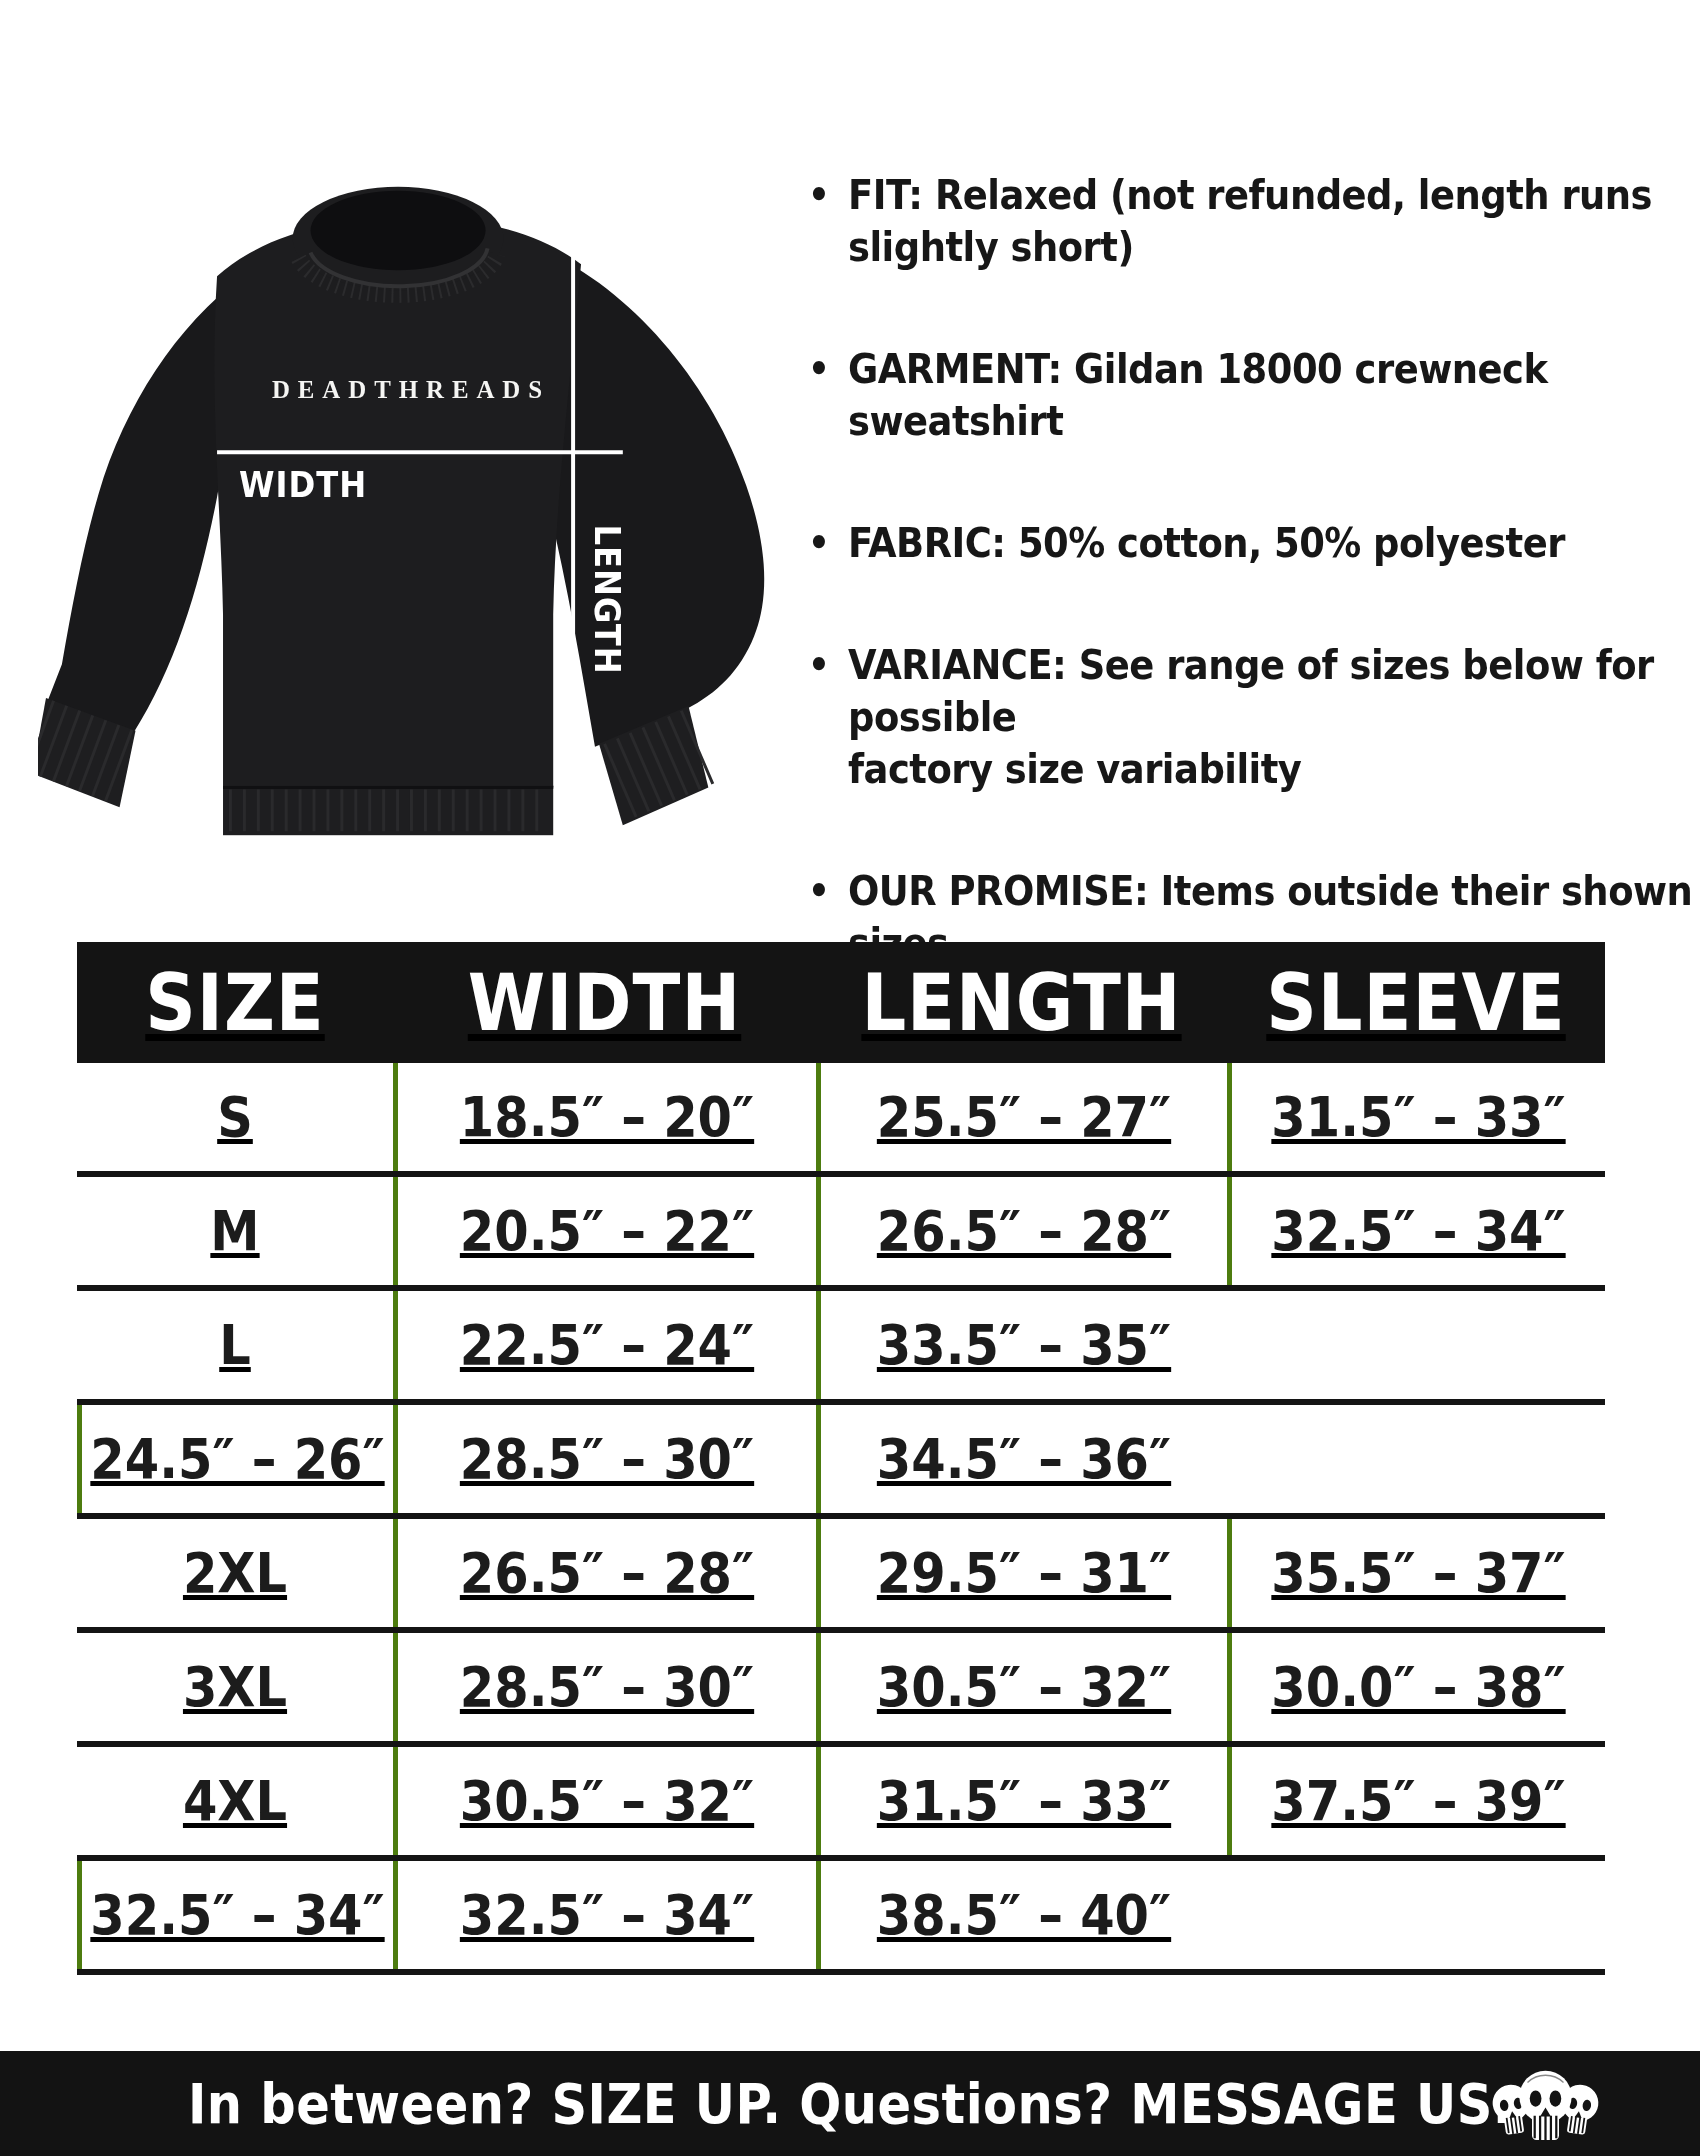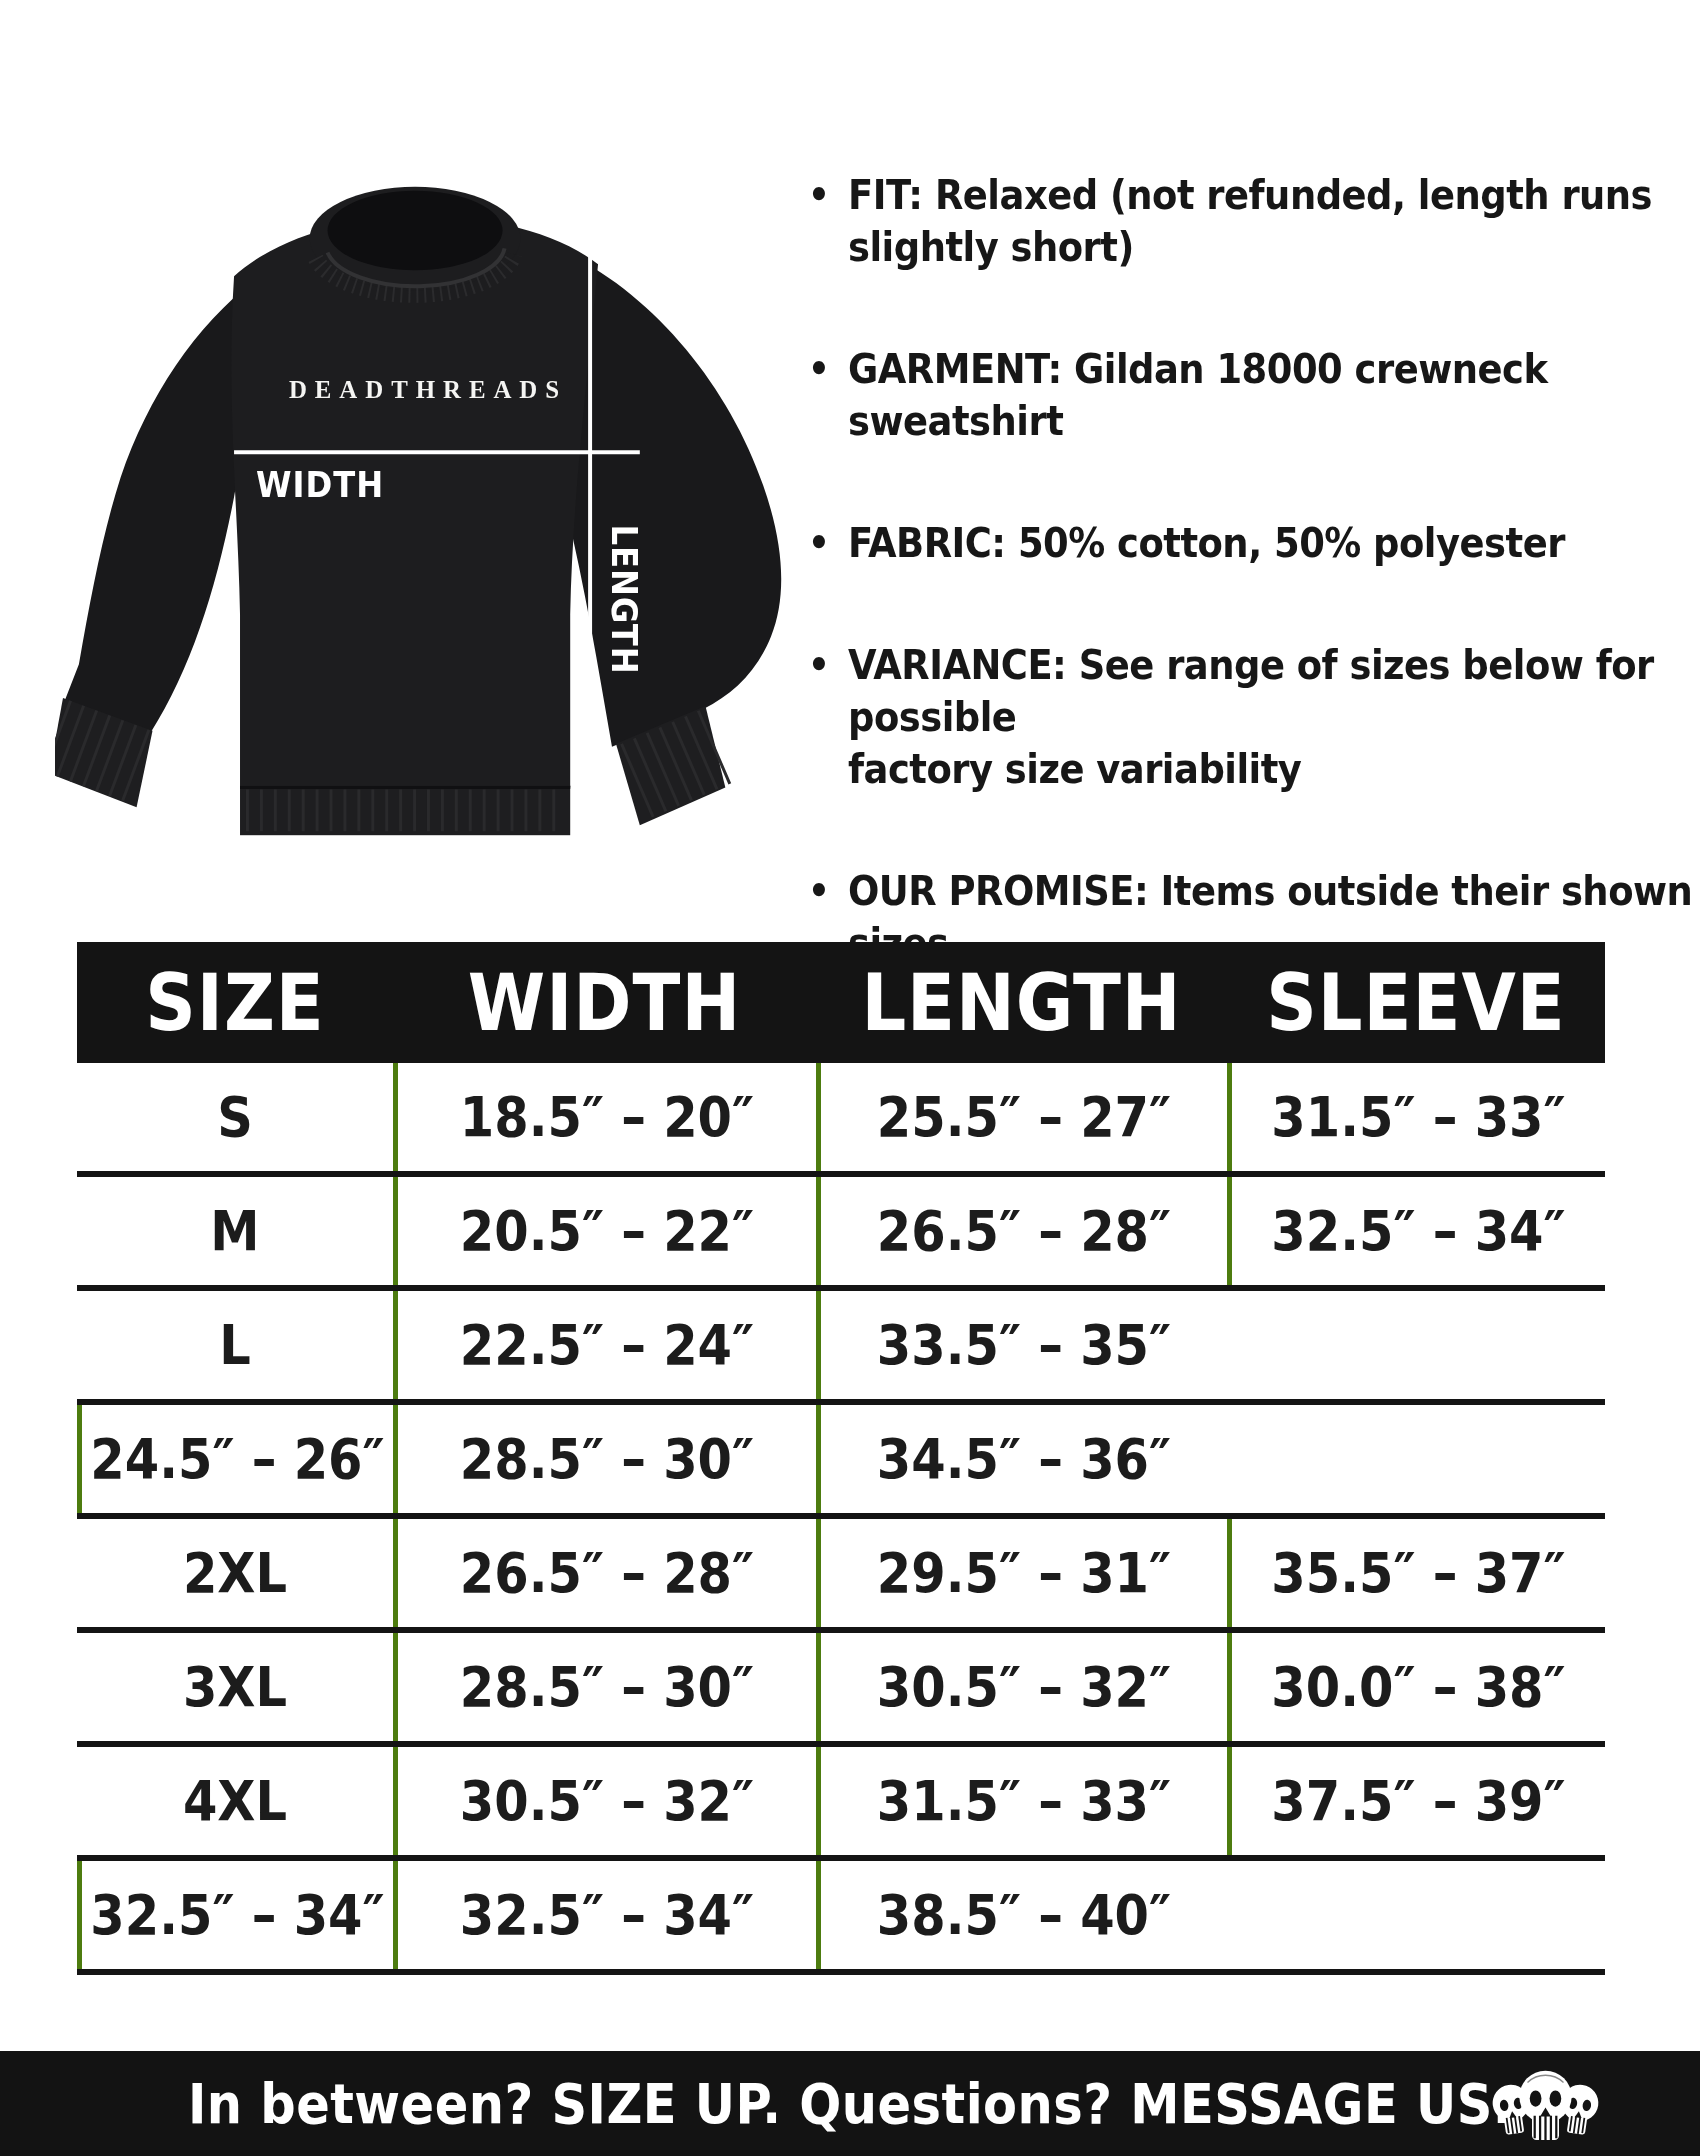--- a/index.html
+++ b/index.html
@@ -1,33 +1,33 @@
 <!DOCTYPE html>
 <html><head>
 <meta charset="utf-8">
 <style>
   html,body{margin:0;padding:0;background:#ffffff;}
   .canvas{position:relative;width:1700px;height:2156px;background:#ffffff;overflow:hidden;
           font-family:"DejaVu Sans",sans-serif;}
 
   
-  .product{position:absolute;left:55px;top:147px;width:741px;height:726px;}
+  .product{position:absolute;left:38px;top:147px;width:741px;height:726px;}
 
   
   .bullets{position:absolute;left:808px;top:169px;width:886px;margin:0;padding:0;list-style:none;
            display:flex;flex-direction:column;gap:70px;}
   .bullet{display:flex;gap:12px;align-items:flex-start;
           font-weight:bold;font-stretch:condensed;font-size:41px;line-height:52px;
           color:#171717;letter-spacing:-0.5px;}
   .dot{flex:0 0 28px;text-align:left;font-size:38px;}
   .btext{white-space:pre-line;}
 
   
   .size-table{position:absolute;left:77px;top:942px;width:1528px;}
-  .thead,.trow{display:grid;grid-template-columns:316px 423px 411px 378px;}
+  .thead,.trow{display:grid;grid-template-columns:316px 423px 411px 378px;text-decoration:underline;}
   .thead{height:121px;background:#141414;}
   .hcell{display:flex;align-items:center;justify-content:center;color:#ffffff;
          font-weight:bold;font-stretch:condensed;font-size:78px;letter-spacing:1px;}
   .trow{height:114px;border-bottom:6px solid #141414;box-sizing:border-box;background:#ffffff;}
   .tcell{display:flex;align-items:center;justify-content:center;
          font-weight:bold;font-stretch:condensed;font-size:55px;color:#1c1c1c;
          border-left:5px solid #4d7c0f;}
   .tcell.first{border-left:none;}
 
   

